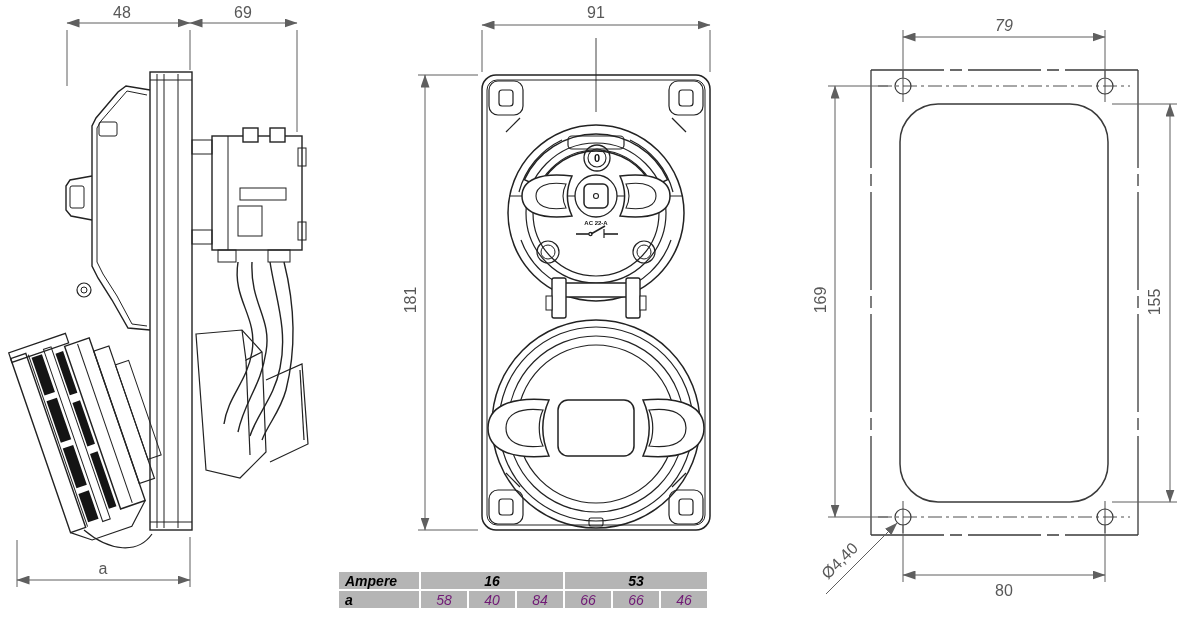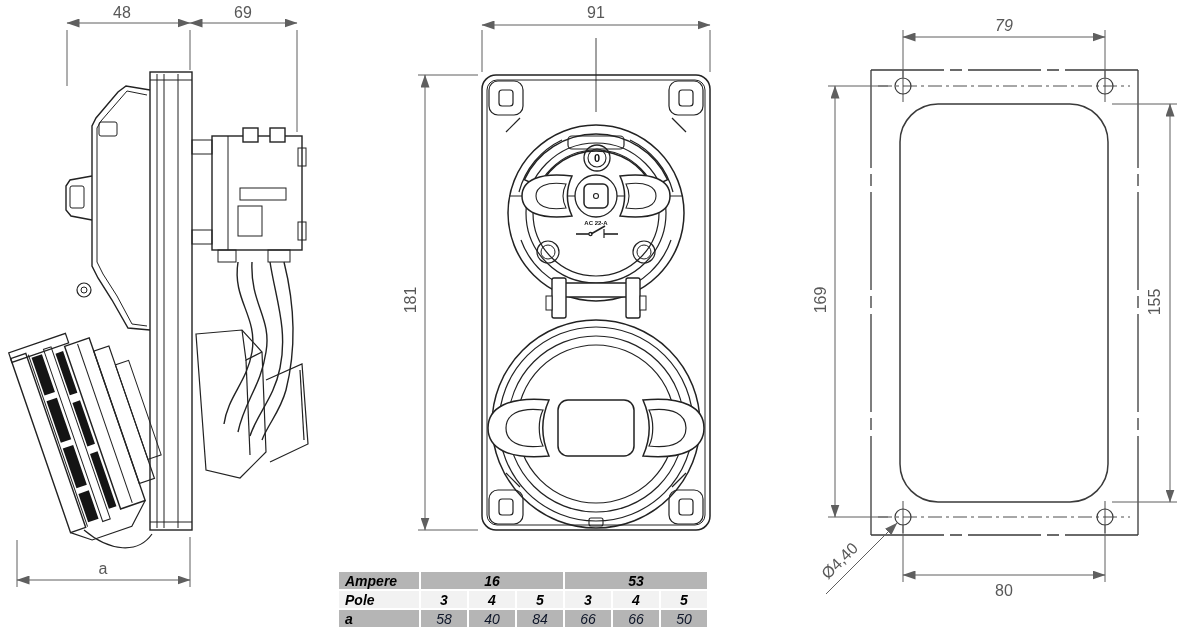--- a/index.html
+++ b/index.html
@@ -22,21 +22,21 @@
   table.dim-table{
     position:absolute;left:337px;top:570px;border-collapse:separate;border-spacing:2px;
     font-size:14px;color:#000;
   }
   table.dim-table th, table.dim-table td{
     height:17px;padding:0;margin:0;font-weight:bold;vertical-align:middle;font-style:italic;
   }
   table.dim-table th{width:74px;text-align:left;padding-left:6px;background:#b5b5b5;}
   table.dim-table td{width:46px;text-align:center;background:#b5b5b5;}
   tr.row-light th, tr.row-light td{background:#f2f2f2;}
-  tr.row-a td{font-weight:normal;color:#0f172a;margin-left:16px;}
+  tr.row-a td{font-weight:normal;color:#701a75;margin-left:16px;}
 </style>
 </head>
 <body>
 
 <div class="canvas">
 
 <svg width="1200" height="644" viewBox="0 0 1200 644">
   <defs>
     <marker id="arr" orient="auto-start-reverse" markerUnits="userSpaceOnUse" markerWidth="14" markerHeight="9" refX="12.5" refY="4.5">
       <path d="M0,0 L13,4.5 L0,9 z" fill="#5f5f5f"></path>
@@ -297,34 +297,25 @@
 <span class="marking mark-pos" style="left:590px;top:152px;width:14px;">0</span>
 <span class="marking mark-rating" style="left:571px;top:220px;width:50px;">AC 22-A</span>
 
 <table class="dim-table">
   <tbody>
         <tr class="row-gray">
     <th>Ampere</th>
     <td colspan="3">16</td>
     <td colspan="3">53</td>
   </tr>
-  <tr class="row-light">
-    <th>Pole</th>
-    <td>3</td>
-    <td>4</td>
-    <td>5</td>
-    <td>3</td>
-    <td>4</td>
-    <td>5</td>
-  </tr>
   <tr class="row-gray row-a">
     <th>a</th>
     <td>58</td>
     <td>40</td>
     <td>84</td>
     <td>66</td>
     <td>66</td>
-    <td>50</td>
+    <td>46</td>
   </tr>
 </tbody>
     </table>
 
 </div>
 
 </body></html>

